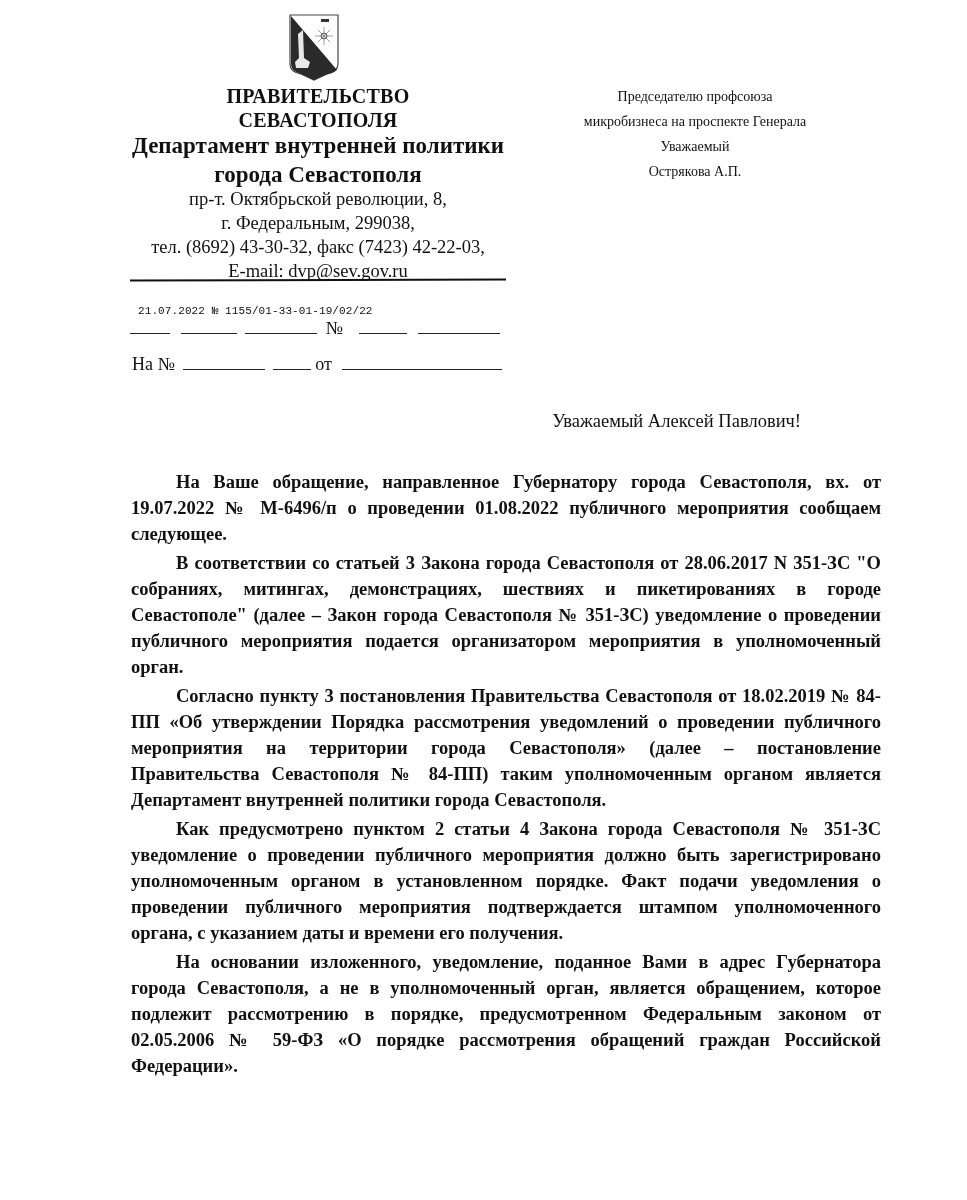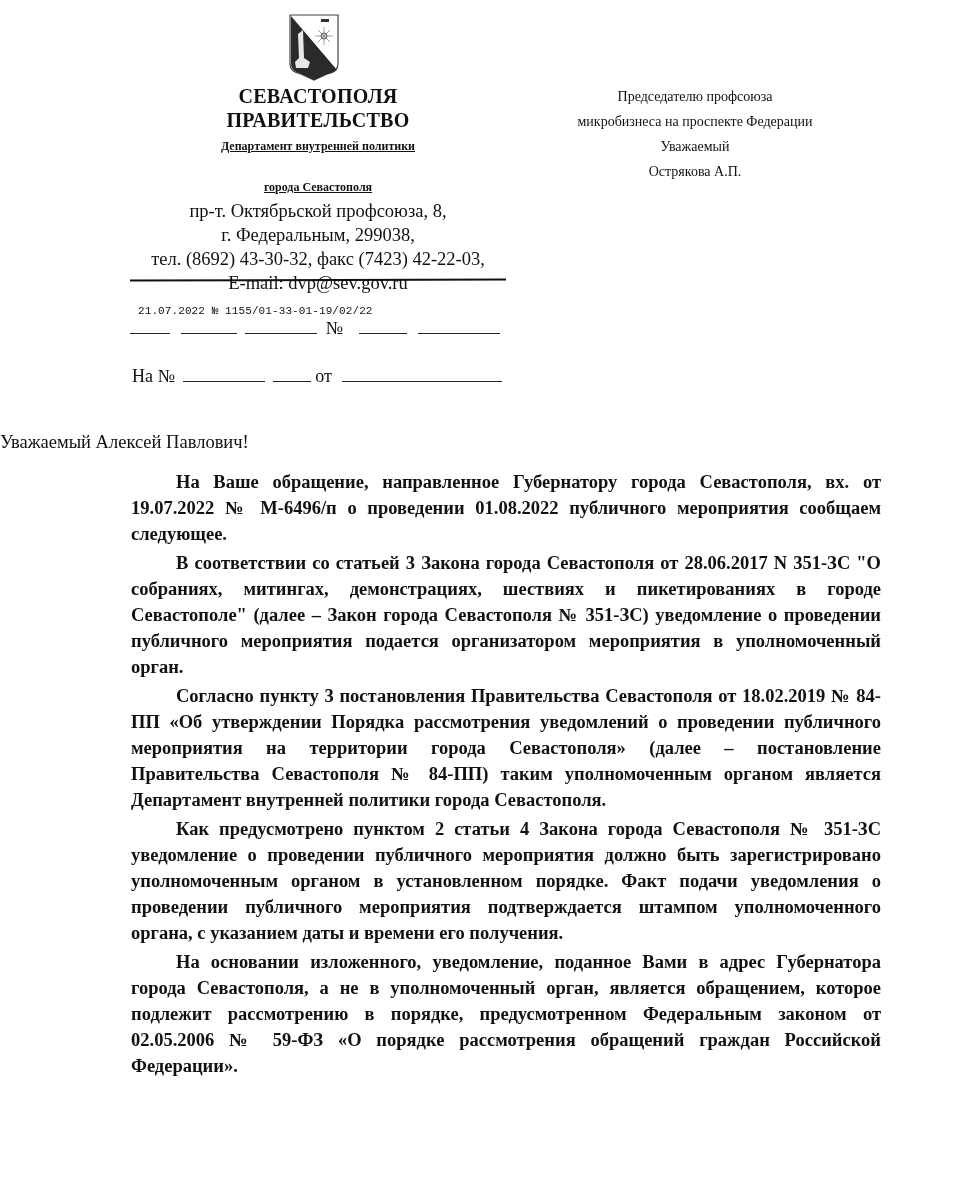--- a/index.html
+++ b/index.html
@@ -5,53 +5,53 @@
   html, body { margin: 0; padding: 0; }
   body {
     width: 967px; height: 1200px; background: #ffffff; color: #111;
     font-family: "Liberation Serif", "DejaVu Serif", serif;
     position: relative; overflow: hidden;
   }
   .page { position: absolute; left: 0; top: 0; width: 967px; height: 1200px; }
   .emblem { position: absolute; left: 287px; top: 12px; width: 54px; height: 70px; }
   .left-head { position: absolute; left: 128px; top: 84px; width: 380px; text-align: center; }
   .left-head .gov { font-weight: bold; font-size: 20px; line-height: 24px; letter-spacing: 0.3px; }
-  .left-head .dept { font-weight: bold; font-size: 12px; line-height: 24.5px; margin-top: 2px; text-decoration: underline; }
+  .left-head .dept { font-weight: bold; font-size: 23px; line-height: 24.5px; margin-top: 2px; }
   .left-head .addr { font-size: 18.5px; line-height: 24px; }
   .rule { position: absolute; left: 130px; top: 279px; width: 376px; height: 2px; background: #111; transform: rotate(-0.15deg); }
   .ref-no { position: absolute; left: 138px; top: 305px; font-size: 11px; letter-spacing: 0.1px; font-family: Liberation Mono, monospace; }
   .blank-row { position: absolute; font-size: 18px; }
   .blank-row .line { display: inline-block; border-bottom: 1px solid #222; height: 14px; vertical-align: baseline; }
   .row1 { left: 130px; top: 318px; }
-  .row2 { left: 132px; top: 354px; margin-top: 12px; }
+  .row2 { left: 132px; top: 354px; }
   .recipient { position: absolute; left: 505px; top: 84px; width: 380px; text-align: center; font-size: 14px; line-height: 25px; }
-  .greeting { position: absolute; left: 0; width: 801px; top: 432px; text-align: left; font-size: 18.5px; }
+  .greeting { position: absolute; left: 0; width: 801px; top: 411px; text-align: right; font-size: 18.5px; }
   .body-text { position: absolute; left: 131px; top: 470px; width: 750px; font-size: 18.5px; line-height: 25.8px; text-align: justify; font-weight: bold; }
   .body-text p { margin: 0 0 4px 0; text-indent: 45px; }
 </style>
 </head>
 <body>
 
 <div class="page">
 
   <svg class="emblem" viewBox="0 0 54 70">
     <path d="M3 3 H51 V52 Q51 60 40 62 L27 68 L14 62 Q3 60 3 52 Z" fill="#fff" stroke="#444" stroke-width="1.2"></path>
     <path d="M4 4 L50 58 Q44 62 38 63 L27 68 L14 62 Q4 59 4 52 Z" fill="#2a2a2a"></path>
     <path d="M11 22 L16 18 L17 46 L23 50 L21 56 L9 56 L8 50 L12 46 Z" fill="#e8e8e8"></path>
     <rect x="34" y="7" width="8" height="3" fill="#333"></rect>
     <circle cx="37" cy="24" r="3" fill="none" stroke="#555" stroke-width="1"></circle>
     <path d="M37 15 V33 M28 24 H46 M31 18 L43 30 M43 18 L31 30" stroke="#777" stroke-width="0.7"></path>
   </svg>
 
   <div class="left-head">
+    <div class="gov">ПРАВИТЕЛЬСТВО</div>
     <div class="gov">СЕВАСТОПОЛЯ</div>
-    <div class="gov">ПРАВИТЕЛЬСТВО</div>
     <div class="dept">Департамент внутренней политики</div>
-    <div class="dept" style="margin-top:16px">города Севастополя</div>
-    <div class="addr">пр-т. Октябрьской профсоюза, 8,</div>
+    <div class="dept" style="margin-top:4px">города Севастополя</div>
+    <div class="addr">пр-т. Октябрьской революции, 8,</div>
     <div class="addr">г. Федеральным, 299038,</div>
     <div class="addr">тел. (8692) 43-30-32, факс (7423) 42-22-03,</div>
     <div class="addr">E-mail: dvp@sev.gov.ru</div>
   </div>
 
   <div class="rule"></div>
 
   <div class="ref-no">21.07.2022 № 1155/01-33-01-19/02/22</div>
 
   <div class="blank-row row1">
@@ -66,21 +66,21 @@
   <div class="blank-row row2">
     <span>На №</span>
     <span class="line" style="width:82px;margin-left:4px"></span>
     <span class="line" style="width:38px;margin-left:3px"></span>
     <span>от</span>
     <span class="line" style="width:160px;margin-left:6px"></span>
   </div>
 
   <div class="recipient">
     <div>Председателю профсоюза</div>
-    <div>микробизнеса на проспекте Федерации</div>
+    <div>микробизнеса на проспекте Генерала</div>
     <div>Уважаемый</div>
     <div>Острякова А.П.</div>
   </div>
 
   <div class="greeting">Уважаемый Алексей Павлович!</div>
 
   <div class="body-text">
     <p>На Ваше обращение, направленное Губернатору города Севастополя, вх. от 19.07.2022 № М-6496/п о проведении 01.08.2022 публичного мероприятия сообщаем следующее.</p>
     <p>В соответствии со статьей 3 Закона города Севастополя от 28.06.2017 N 351-ЗС "О собраниях, митингах, демонстрациях, шествиях и пикетированиях в городе Севастополе" (далее – Закон города Севастополя № 351-ЗС) уведомление о проведении публичного мероприятия подается организатором мероприятия в уполномоченный орган.</p>
     <p>Согласно пункту 3 постановления Правительства Севастополя от 18.02.2019 № 84-ПП «Об утверждении Порядка рассмотрения уведомлений о проведении публичного мероприятия на территории города Севастополя» (далее – постановление Правительства Севастополя № 84-ПП) таким уполномоченным органом является Департамент внутренней политики города Севастополя.</p>

